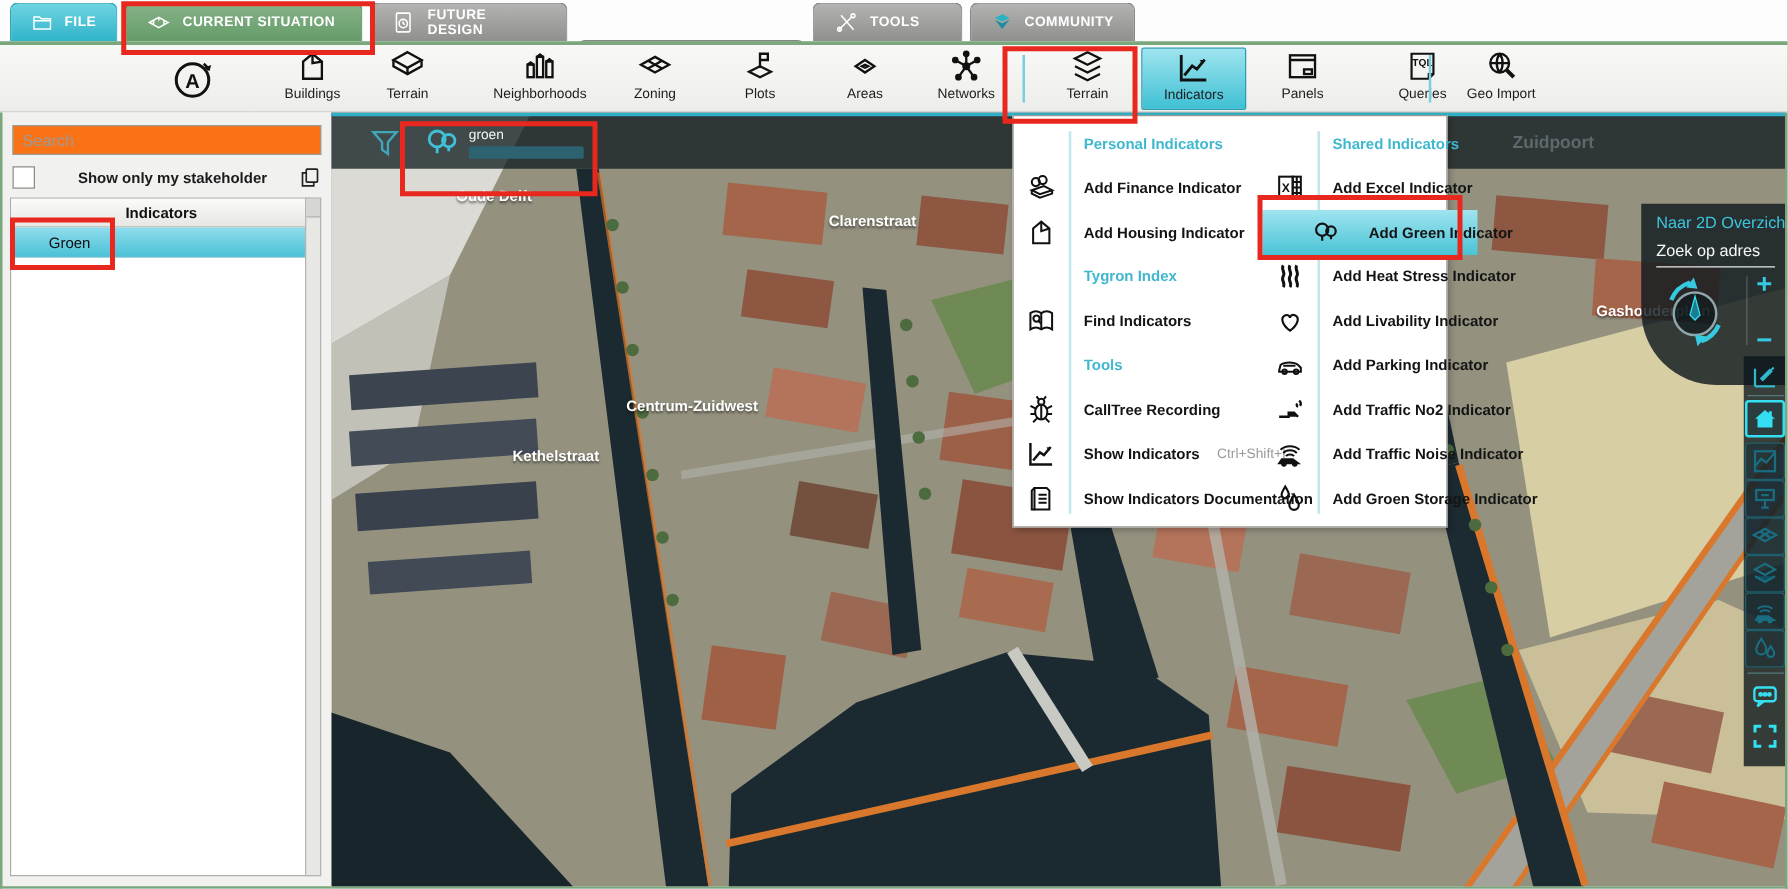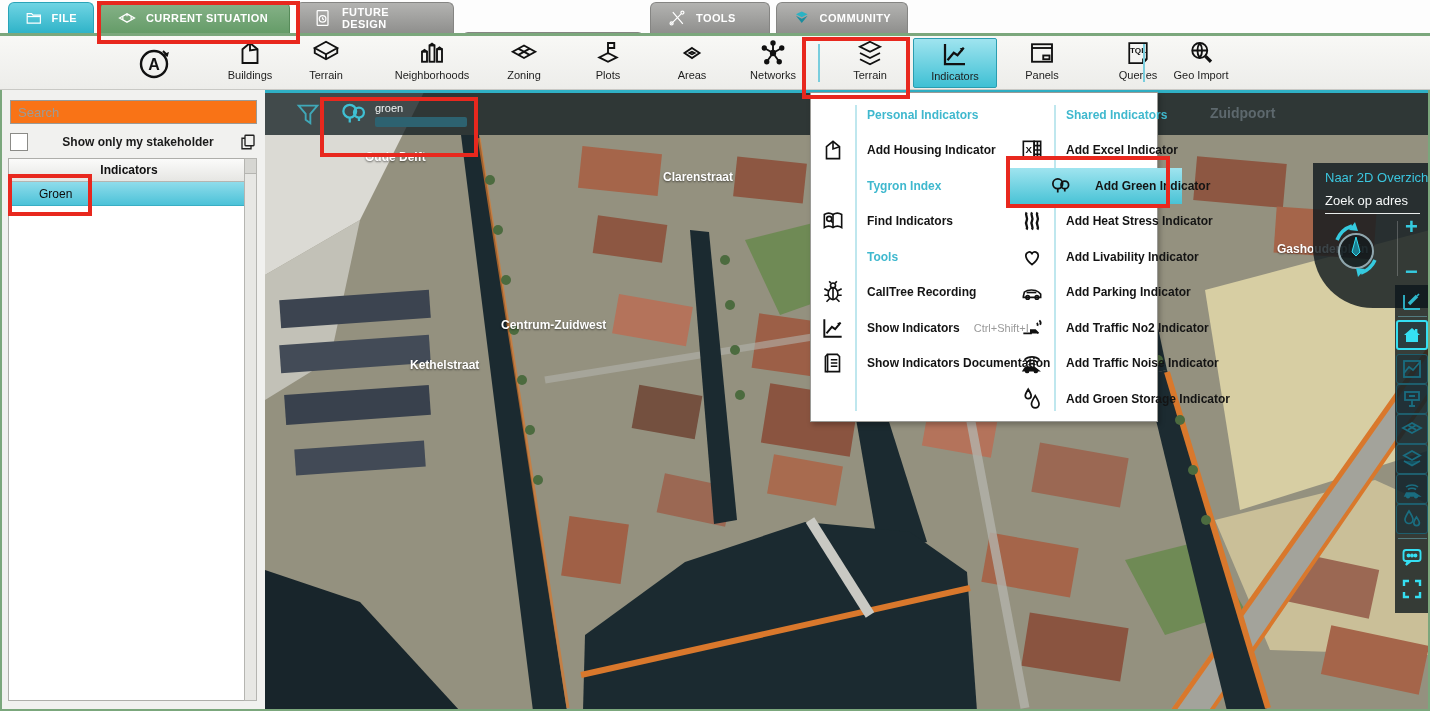--- a/index.html
+++ b/index.html
@@ -475,20 +475,31 @@
 <div class="menu">
   <div class="mcol left">
     <div class="vline"></div>
     <div class="mrow">
         <span class="mic"></span>
         <span class="mhead">Personal Indicators</span>
       </div>
     <div class="mrow">
       <span class="mic">
           <svg viewBox="0 0 24 24" fill="none" stroke="#111" stroke-width="1.5">
+            <circle cx="8" cy="8" r="3"></circle>
+            <circle cx="13" cy="6.5" r="3"></circle>
+            <path d="M5 14l9-3 6 3-9 3z"></path>
+            <path d="M5 14v2.5l6 3 9-3V14"></path>
+          </svg>
+        </span>
+      <span class="mlabel">Add Finance Indicator</span>
+    </div>
+    <div class="mrow">
+      <span class="mic">
+          <svg viewBox="0 0 24 24" fill="none" stroke="#111" stroke-width="1.5">
             <path d="M6 20V9l6-5 6 5v11z"></path>
             <path d="M12 4v7l6-2"></path>
           </svg>
         </span>
       <span class="mlabel">Add Housing Indicator</span>
     </div>
     <div class="mrow">
         <span class="mic"></span>
         <span class="mhead">Tygron Index</span>
       </div>

